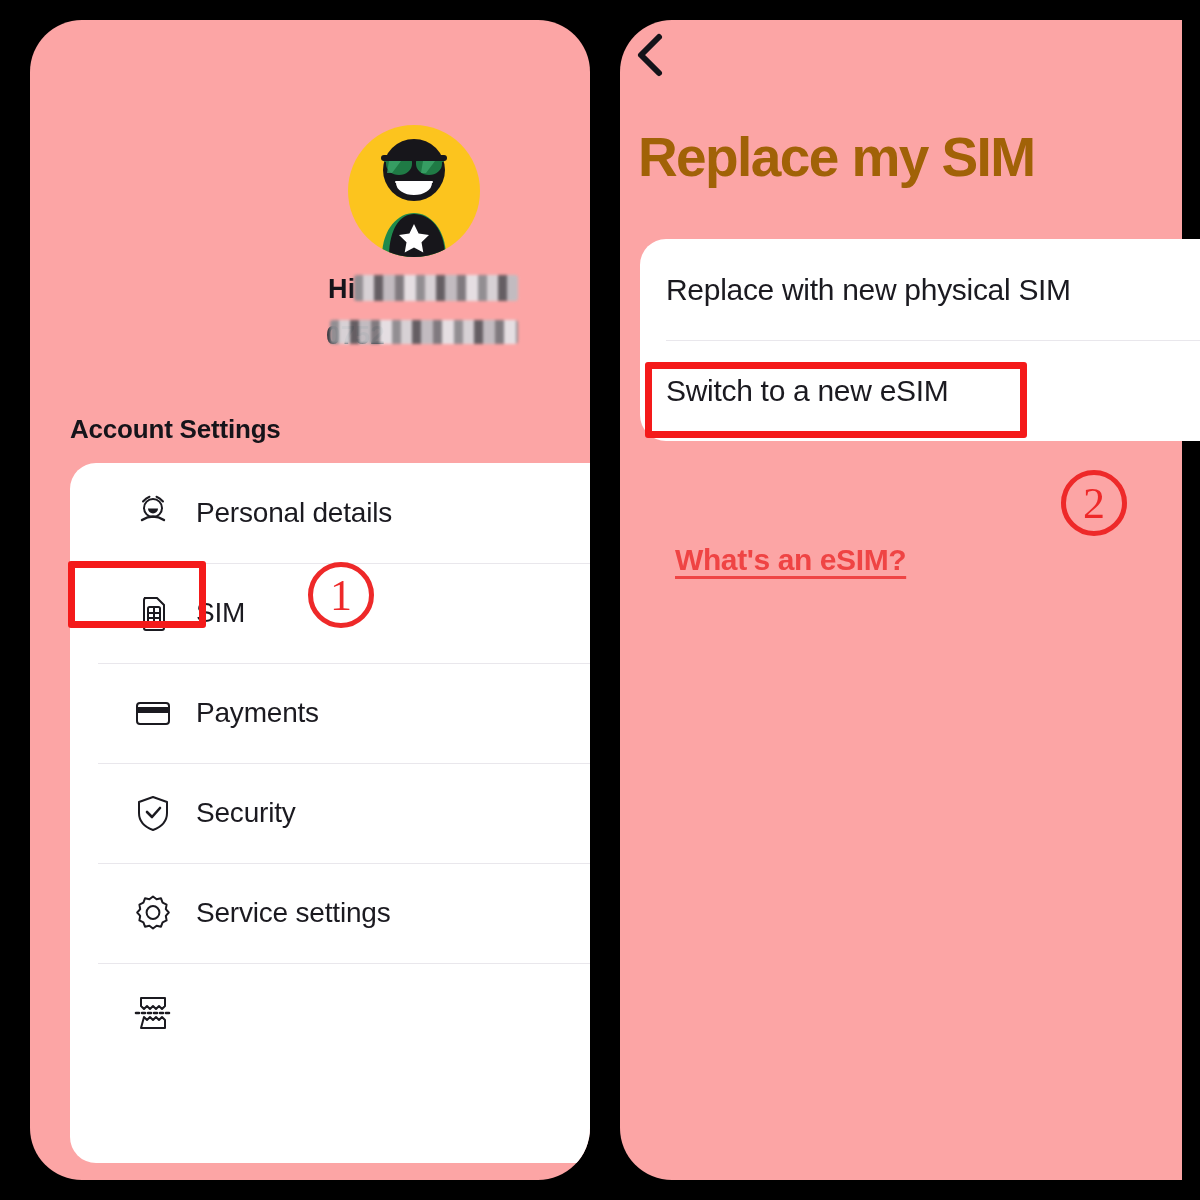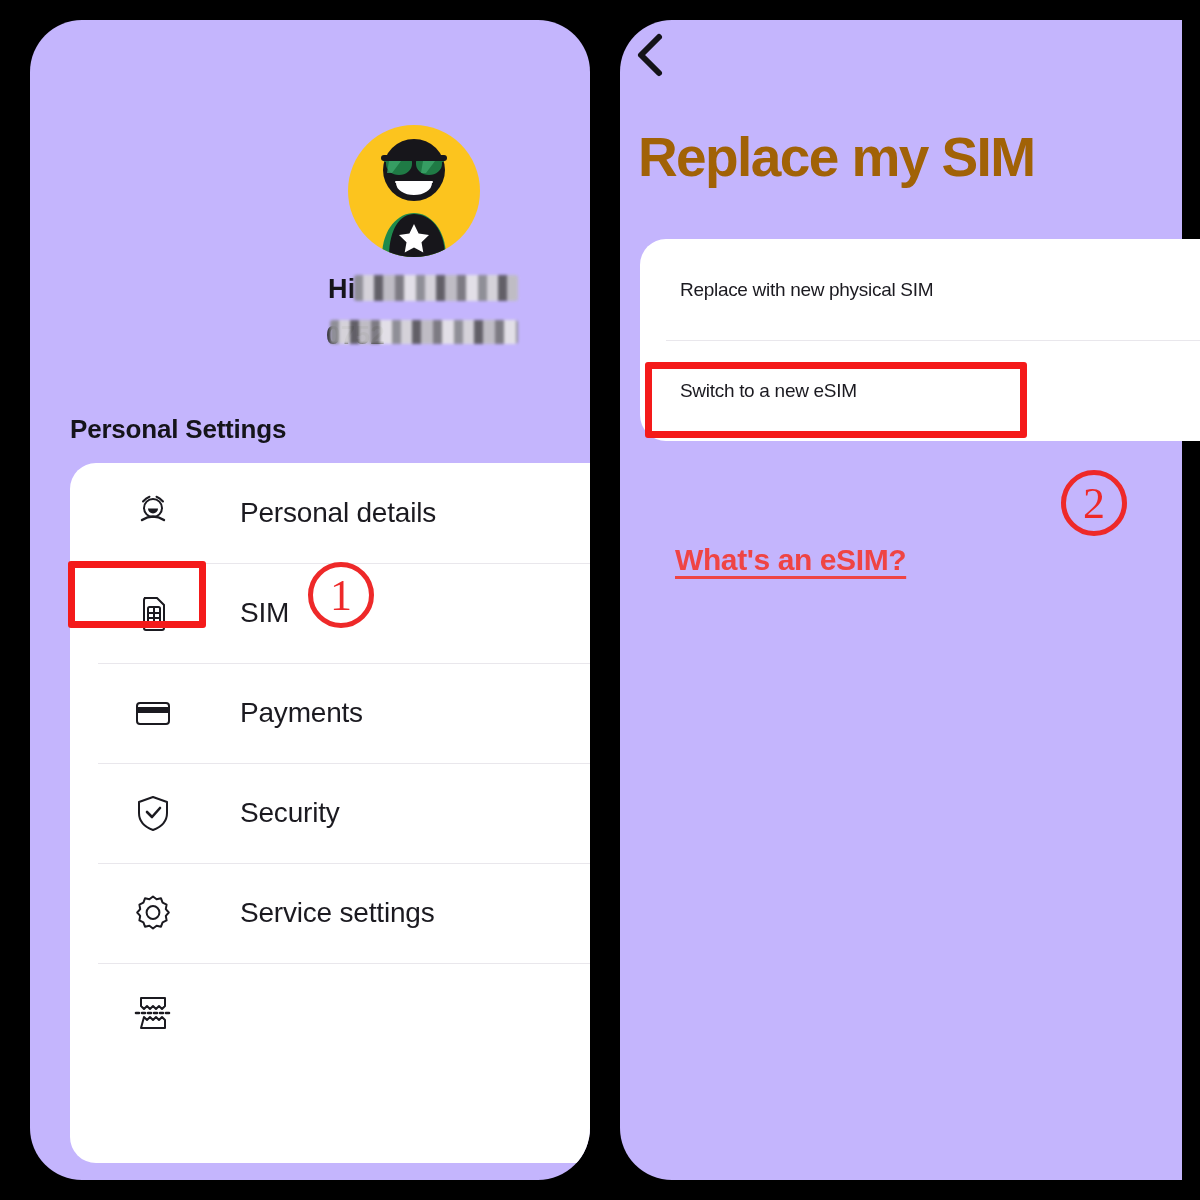--- a/index.html
+++ b/index.html
@@ -7,21 +7,21 @@
     width:1200px; height:1200px;
     background:#000;
     font-family:"Liberation Sans", sans-serif;
     overflow:hidden;
   }
   .stage{ position:relative; width:1200px; height:1200px; background:#000; }
 
   
   .phone{
     position:absolute;
-    background:#c4b5fd;
+    background:#fca5a5;
     overflow:hidden;
     padding-left:36px;
   }
   #phone-left{
     left:30px; top:20px; width:560px; height:1160px;
     border-radius:52px;
   }
   #phone-right{
     left:620px; top:20px; width:562px; height:1160px;
     border-radius:52px 0 0 52px;
@@ -64,21 +64,20 @@
   }
   #settings-card{
     left:40px; top:443px; width:552px; height:700px;
     border-radius:26px 26px 26px 26px;
   }
 
   .row{
     position:relative; height:100px;
     display:flex; align-items:center;
     padding-left:62px;
-    gap:44px;
   }
   .row + .row::before{
     content:""; position:absolute; left:28px; right:0; top:0;
     height:1px; background:#e9e7ec;
   }
   .row .ico{ width:42px; height:42px; flex:0 0 42px; display:block; }
   .row .lbl{
     margin-left:22px; font-size:28px; color:#1b1a20;
     font-family:"Liberation Sans", sans-serif; letter-spacing:-.2px;
   }
@@ -97,21 +96,21 @@
     border-radius:26px 0 0 26px;
   }
   .opt-row{
     position:relative; height:101px; display:flex; align-items:center;
     padding-left:26px;
   }
   .opt-row + .opt-row::before{
     content:""; position:absolute; left:26px; right:0; top:0;
     height:1px; background:#e9e7ec;
   }
-  .opt-row .lbl{ font-size:19px; color:#1b1a20; letter-spacing:-.3px;margin-left:14px; }
+  .opt-row .lbl{ font-size:30px; color:#1b1a20; letter-spacing:-.3px; }
 
   #esim-link{
     position:absolute; left:675px; top:543px;
     font-size:30px; font-weight:bold; color:#ef4444;
     text-decoration:underline; text-underline-offset:6px;
     text-decoration-thickness:3px; letter-spacing:-.4px;
   }
 
   
   .hl-box{
@@ -149,21 +148,21 @@
         <path d="M75 36 l12 0 l-9 12 l-5 0 Z" fill="#3FA96E" opacity=".75"></path>
         <path d="M66 99 l4.6 9.4 l10.4 1.5 l-7.5 7.3 l1.8 10.3 l-9.3 -4.9 l-9.3 4.9 l1.8 -10.3 l-7.5 -7.3 l10.4 -1.5 Z" fill="#FFFFFF"></path>
       </svg>
     </div>
 
     <div class="ghost-text" id="name-prefix">Hi</div>
     <div class="id-line" id="redacted-name"></div>
     <div class="ghost-text" id="phone-prefix">0752</div>
     <div class="id-line" id="redacted-phone"></div>
 
-    <div class="section-title">Personal Settings</div>
+    <div class="section-title">Account Settings</div>
 
     <div class="card" id="settings-card">
 
       <div class="row">
         <svg class="ico" viewBox="0 0 42 42" fill="none" stroke="#1B1A20" stroke-width="2" stroke-linecap="round">
           <circle cx="21" cy="16" r="9"></circle>
           <path d="M16 16.5 h10 a5 5 0 0 1 -10 0 Z" fill="#1B1A20" stroke="none"></path>
           <path d="M10 28 q11 -7 22 0" stroke-width="2.4"></path>
           <path d="M11 9.5 q3 -3.5 6.5 -4.8" stroke-width="2"></path>
           <path d="M31 9.5 q-3 -3.5 -6.5 -4.8" stroke-width="2"></path>

